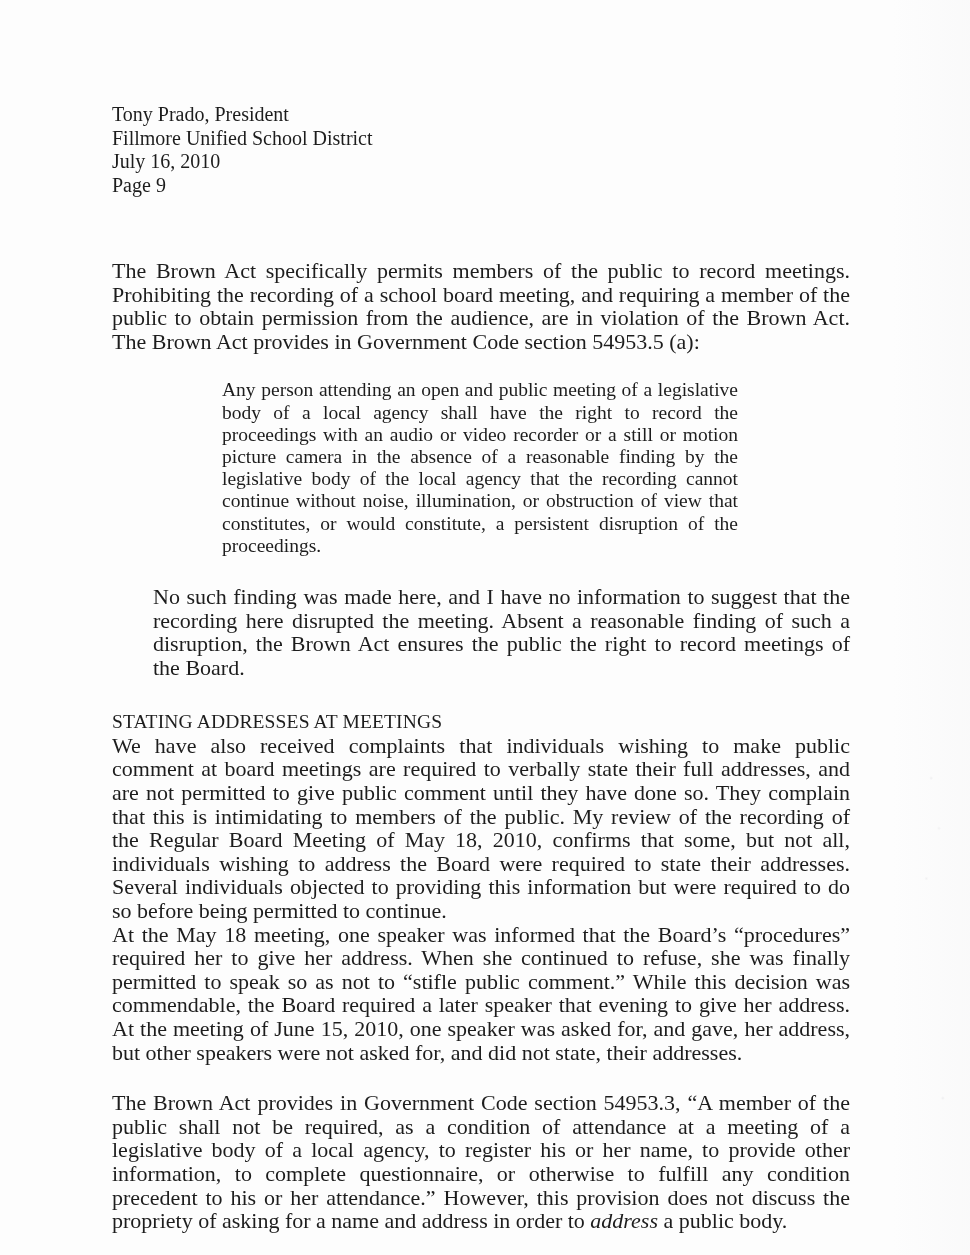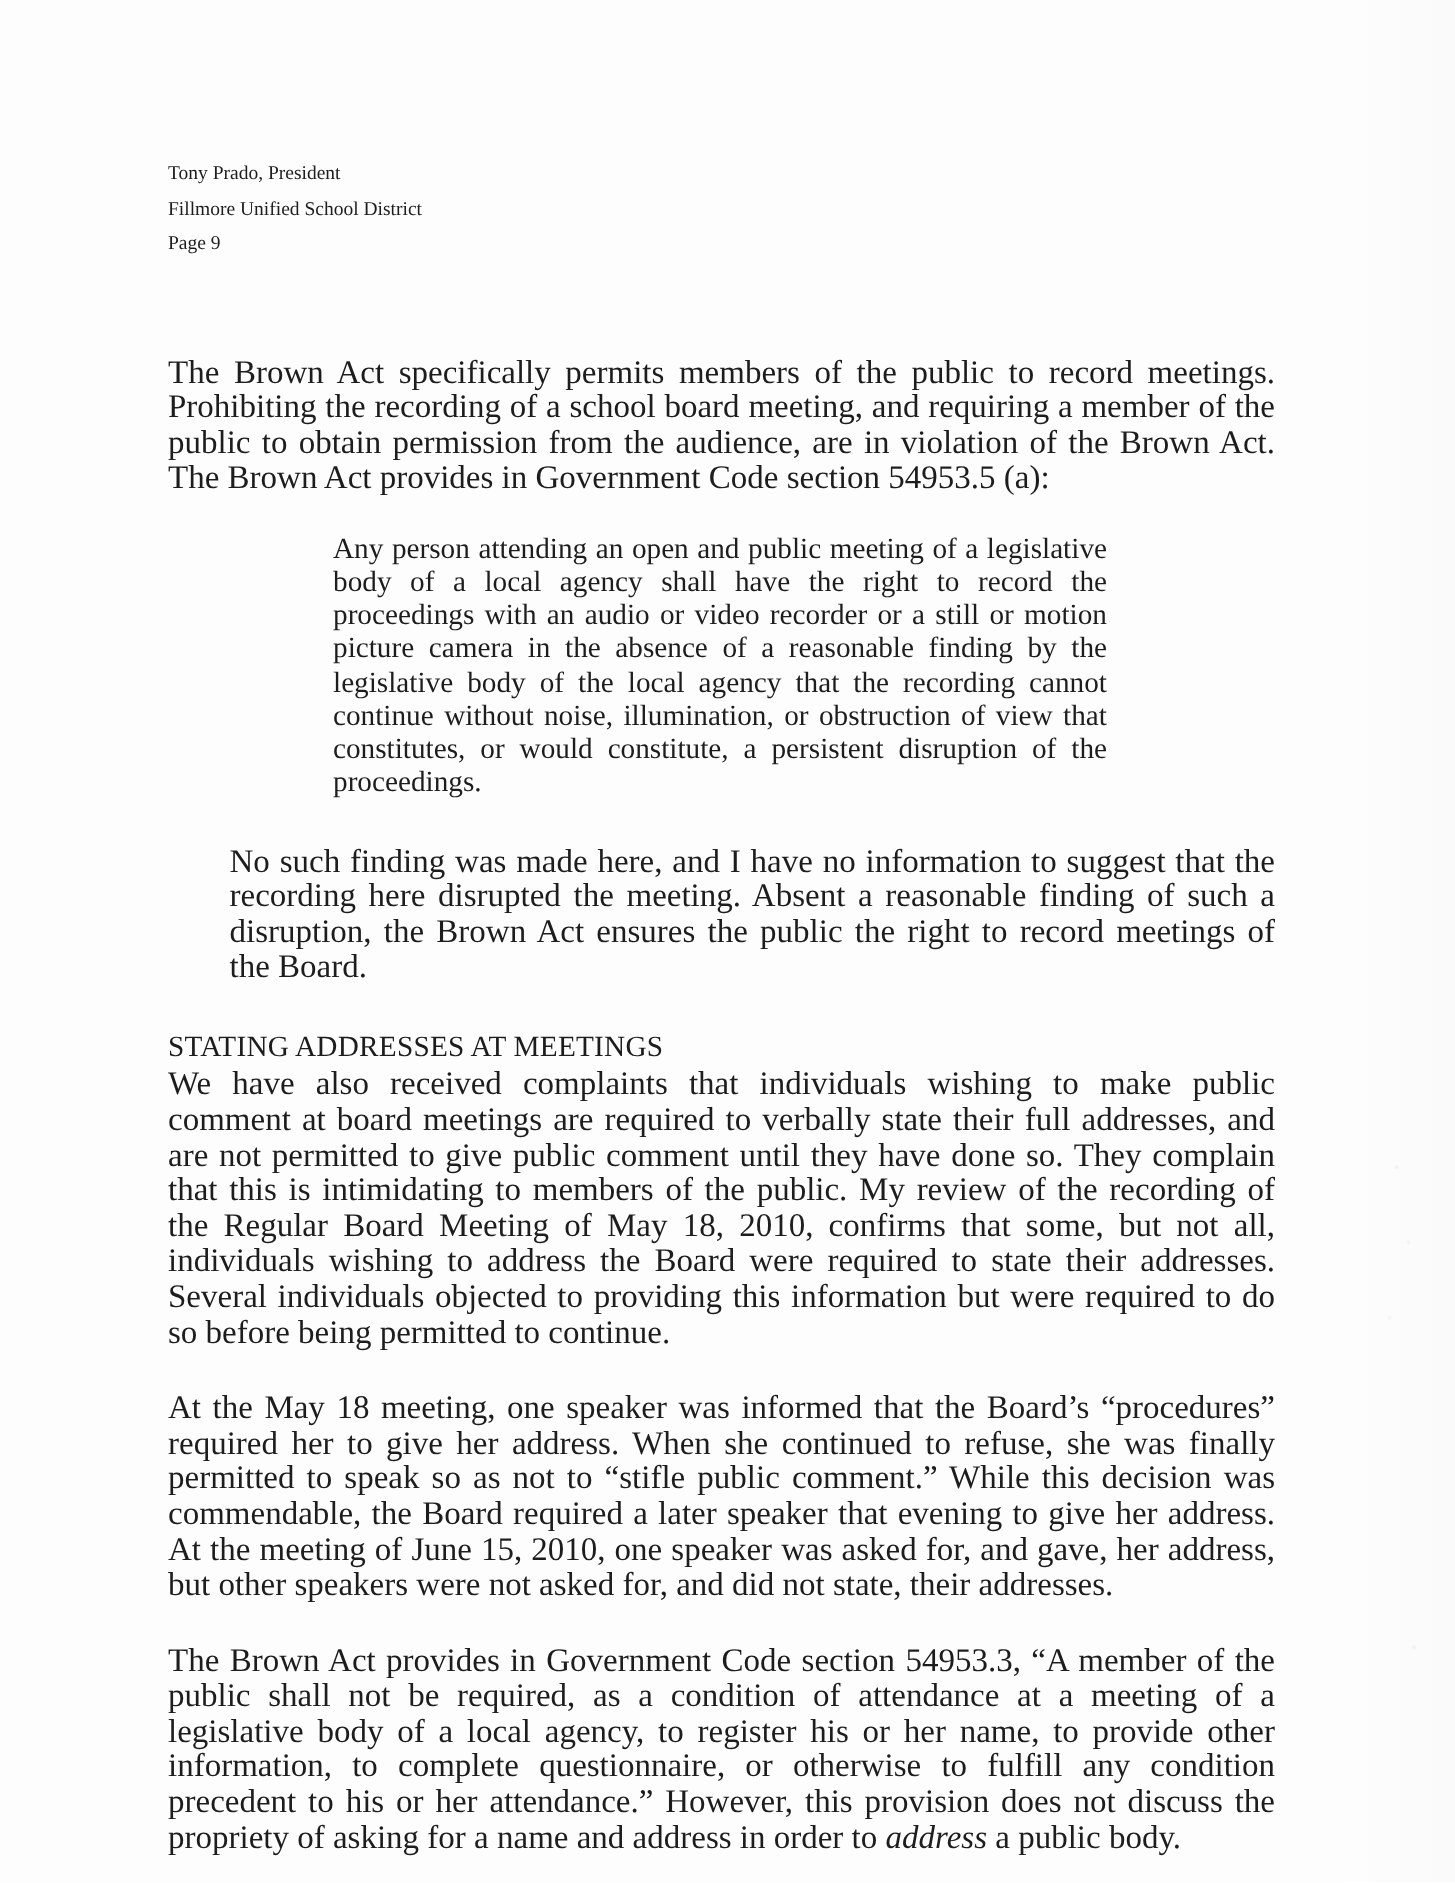--- a/index.html
+++ b/index.html
@@ -37,41 +37,41 @@
   .content {
     position: absolute;
     left: 112px;
     top: 0;
     width: 738px;   
   }
 
   
   .addr-block {
     padding-top: 103px;
-    font-size: 13px;
+    font-size: 20px;
     line-height: 23.5px;
     text-align: left;
   }
   .addr-line {
     white-space: pre;
   }
 
   
   .para {
     font-size: 22px;
     line-height: 23.6px;
     text-align: justify;
     text-justify: inter-word;
     margin: 0;
   }
 
   .p-intro     { margin-top: 62px; }
   .p-after-q   { margin-top: 28px; margin-left: 41px; }
   .p-sec-1     { }
-  .p-sec-2     { margin-top: 27px; }
+  .p-sec-2     { }
   .p-sec-3     { margin-top: 27px; }
 
   
   .blockquote {
     margin: 26px 0 0 110px;   
     width: 516px;             
     font-size: 19.5px;
     line-height: 22.2px;
     text-align: justify;
     text-justify: inter-word;
@@ -94,20 +94,21 @@
 
 <div class="page">
 
   <div class="scan-noise"></div>
 
   <div class="content">
 
     <div class="addr-block">
       <div class="addr-line">Tony Prado, President</div>
       <div class="addr-line">Fillmore Unified School District</div>
+      <div class="addr-line">July 16, 2010</div>
       <div class="addr-line">Page 9</div>
     </div>
 
     <p class="para p-intro">The Brown Act specifically permits members of the public to record meetings.  Prohibiting the recording of a school board meeting, and requiring a member of the public to obtain permission from the audience, are in violation of the Brown Act.  The Brown Act provides in Government Code section 54953.5 (a):</p>
 
     <div class="blockquote">Any person attending an open and public meeting of a legislative body of a local agency shall have the right to record the proceedings with an audio or video recorder or a still or motion picture camera in the absence of a reasonable finding by the legislative body of the local agency that the recording cannot continue without noise, illumination, or obstruction of view that constitutes, or would constitute, a persistent disruption of the proceedings.</div>
 
     <p class="para p-after-q">No such finding was made here, and I have no information to suggest that the recording here disrupted the meeting.  Absent a reasonable finding of such a disruption, the Brown Act ensures the public the right to record meetings of the Board.</p>
 
     <div class="section-head">STATING ADDRESSES AT MEETINGS</div>

